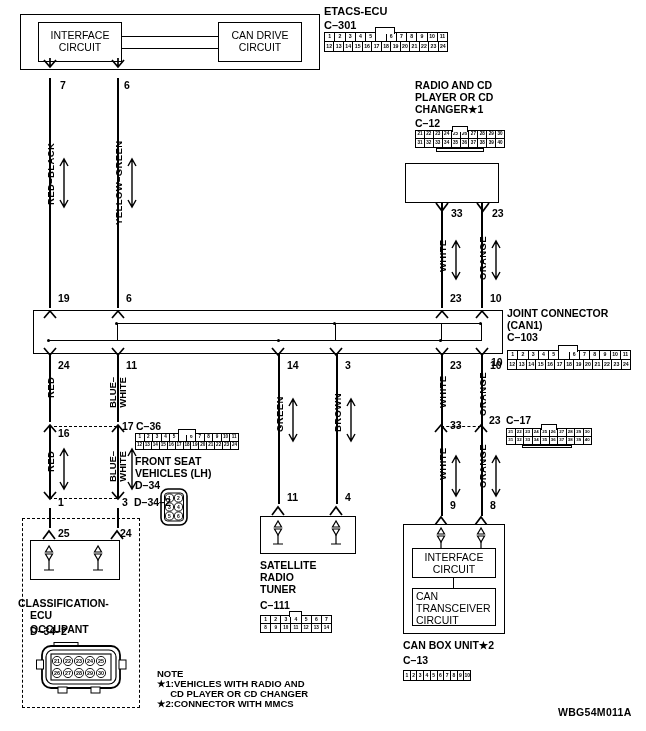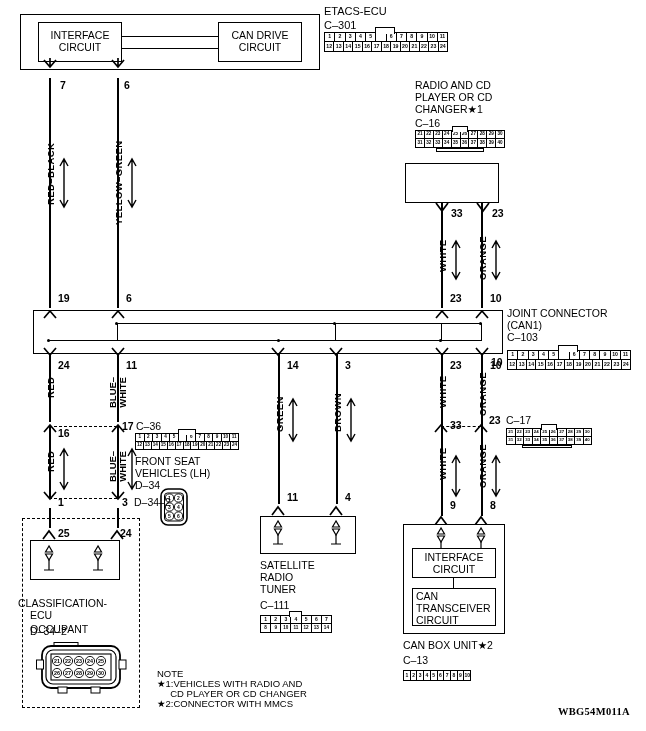--- a/index.html
+++ b/index.html
@@ -1,21 +1,21 @@
 <!DOCTYPE html>
 <html><head>
 <meta charset="utf-8">
 <style>
   html,body{margin:0;padding:0;background:#fff;}
   body{width:646px;height:731px;position:relative;
        font-family:"Liberation Sans",sans-serif;color:#000;
        -webkit-font-smoothing:none;}
   .stage{position:absolute;left:0;top:0;width:646px;height:731px;overflow:hidden;}
   .abs{position:absolute;}
-  .txt{position:absolute;font-size:10px;line-height:11.5px;white-space:pre;font-weight:normal;}
+  .txt{position:absolute;font-size:10px;line-height:11.5px;white-space:pre;font-weight:bold;}
   .pin{position:absolute;font-size:10.5px;font-weight:bold;line-height:11px;white-space:pre;}
   
   .vlab{position:absolute;font-size:9.5px;font-weight:bold;white-space:pre;
         transform-origin:0 0;transform:rotate(-90deg);letter-spacing:0.4px;}
   .vlab2{position:absolute;font-size:9.5px;font-weight:bold;white-space:pre;
         transform-origin:0 0;transform:rotate(-90deg);text-align:center;line-height:10px;}
   .box{position:absolute;border:1.6px solid #000;box-sizing:border-box;background:#fff;}
   .boxthin{position:absolute;border:1.2px solid #000;box-sizing:border-box;background:#fff;}
   .wire{position:absolute;background:#000;width:2px;}
   .thinw{position:absolute;background:#000;width:1.2px;}
@@ -31,21 +31,21 @@
         font-size:5.2px;line-height:1;display:flex;align-items:center;justify-content:center;
         font-weight:bold;box-sizing:border-box;background:#fff;overflow:hidden;}
   .crow:last-child .cell{border-bottom:none;}
   .cell:last-child{border-right:none;}
   .cell.gap{background:#fff;border-right:1px solid #000;}
   .notch{position:absolute;border:1.5px solid #000;border-bottom:none;background:#fff;}
   
   .rconn{position:absolute;}
   .dot{position:absolute;width:3.4px;height:3.4px;background:#000;border-radius:50%;}
   svg{display:block;overflow:visible;}
-  .scode{position:absolute;font-size:10.5px;font-weight:bold;letter-spacing:0.3px;font-family:Liberation Serif, serif;}
+  .scode{position:absolute;font-size:10.5px;font-weight:bold;letter-spacing:0.3px;}
 </style>
 </head>
 <body>
 
 <div class="stage">
 
   <div class="box" style="left:20px;top:14px;width:300px;height:56px;"></div>
 
   <div class="box" style="left:38px;top:22px;width:84px;height:40px;"></div>
   <div class="ctr" style="left:38px;top:29px;width:84px;">INTERFACE<br>CIRCUIT</div>
@@ -409,21 +409,21 @@
         <div class="cell" style="font-size: 4.6px;">12</div>
         <div class="cell" style="font-size: 4.6px;">13</div>
         <div class="cell" style="font-size: 4.6px;">14</div>
       </div>
   </div>
   <div class="notch" style="left:289px;top:611px;width:11px;height:5px;"></div>
 
   <div class="txt" style="left:415px;top:80px;font-size:10.5px;">RADIO AND CD</div>
   <div class="txt" style="left:415px;top:92px;font-size:10.5px;">PLAYER OR CD</div>
   <div class="txt" style="left:415px;top:104px;font-size:10.5px;">CHANGER★1</div>
-  <div class="txt" style="left:415px;top:118px;font-size:10.5px;">C–16</div>
+  <div class="txt" style="left:415px;top:118px;font-size:10.5px;">C–12</div>
 
   <div class="conn" style="left:415px;top:130px;width:90px;height:18px;">
     <div class="crow" id="c16top">
         <div class="cell" style="font-size: 4.6px;">21</div>
         <div class="cell" style="font-size: 4.6px;">22</div>
         <div class="cell" style="font-size: 4.6px;">23</div>
         <div class="cell" style="font-size: 4.6px;">24</div>
         <div class="cell" style="font-size: 4.6px;">25</div>
         <div class="cell" style="font-size: 4.6px;">26</div>
         <div class="cell" style="font-size: 4.6px;">27</div>

